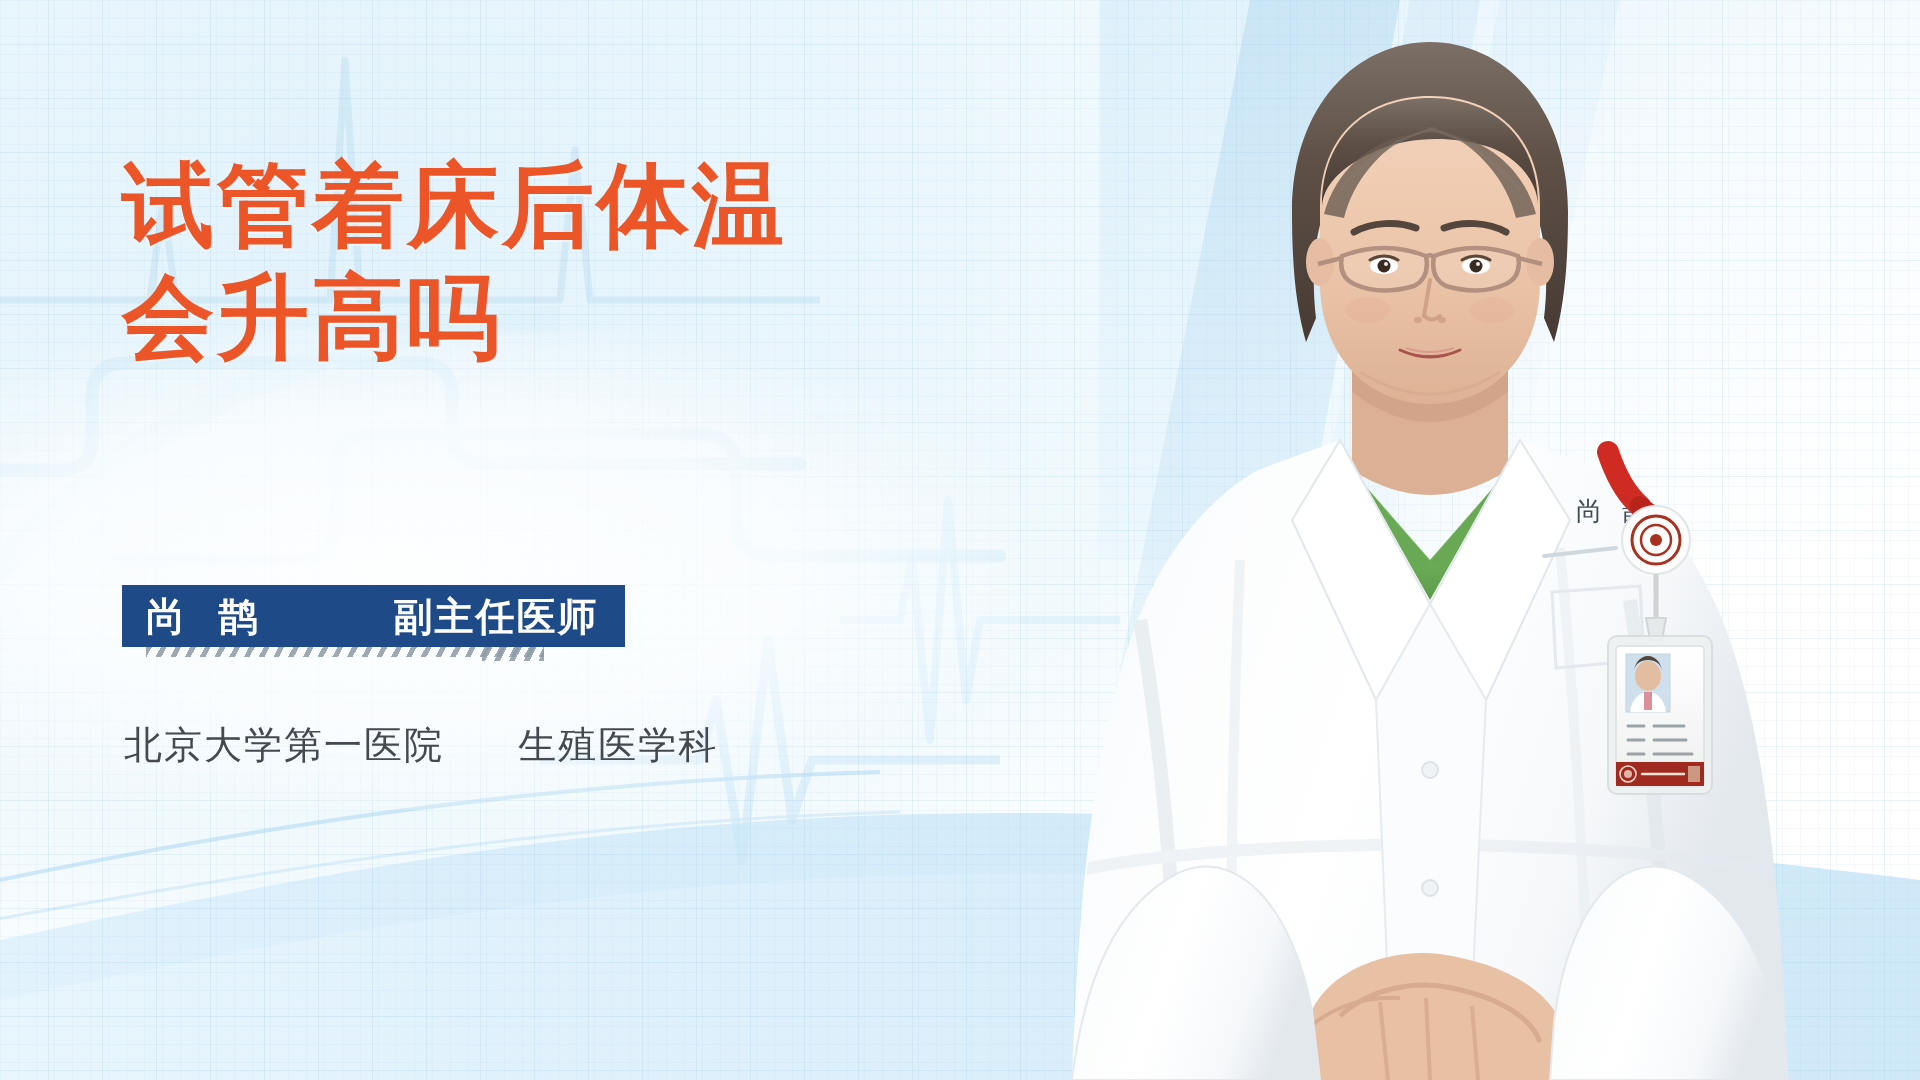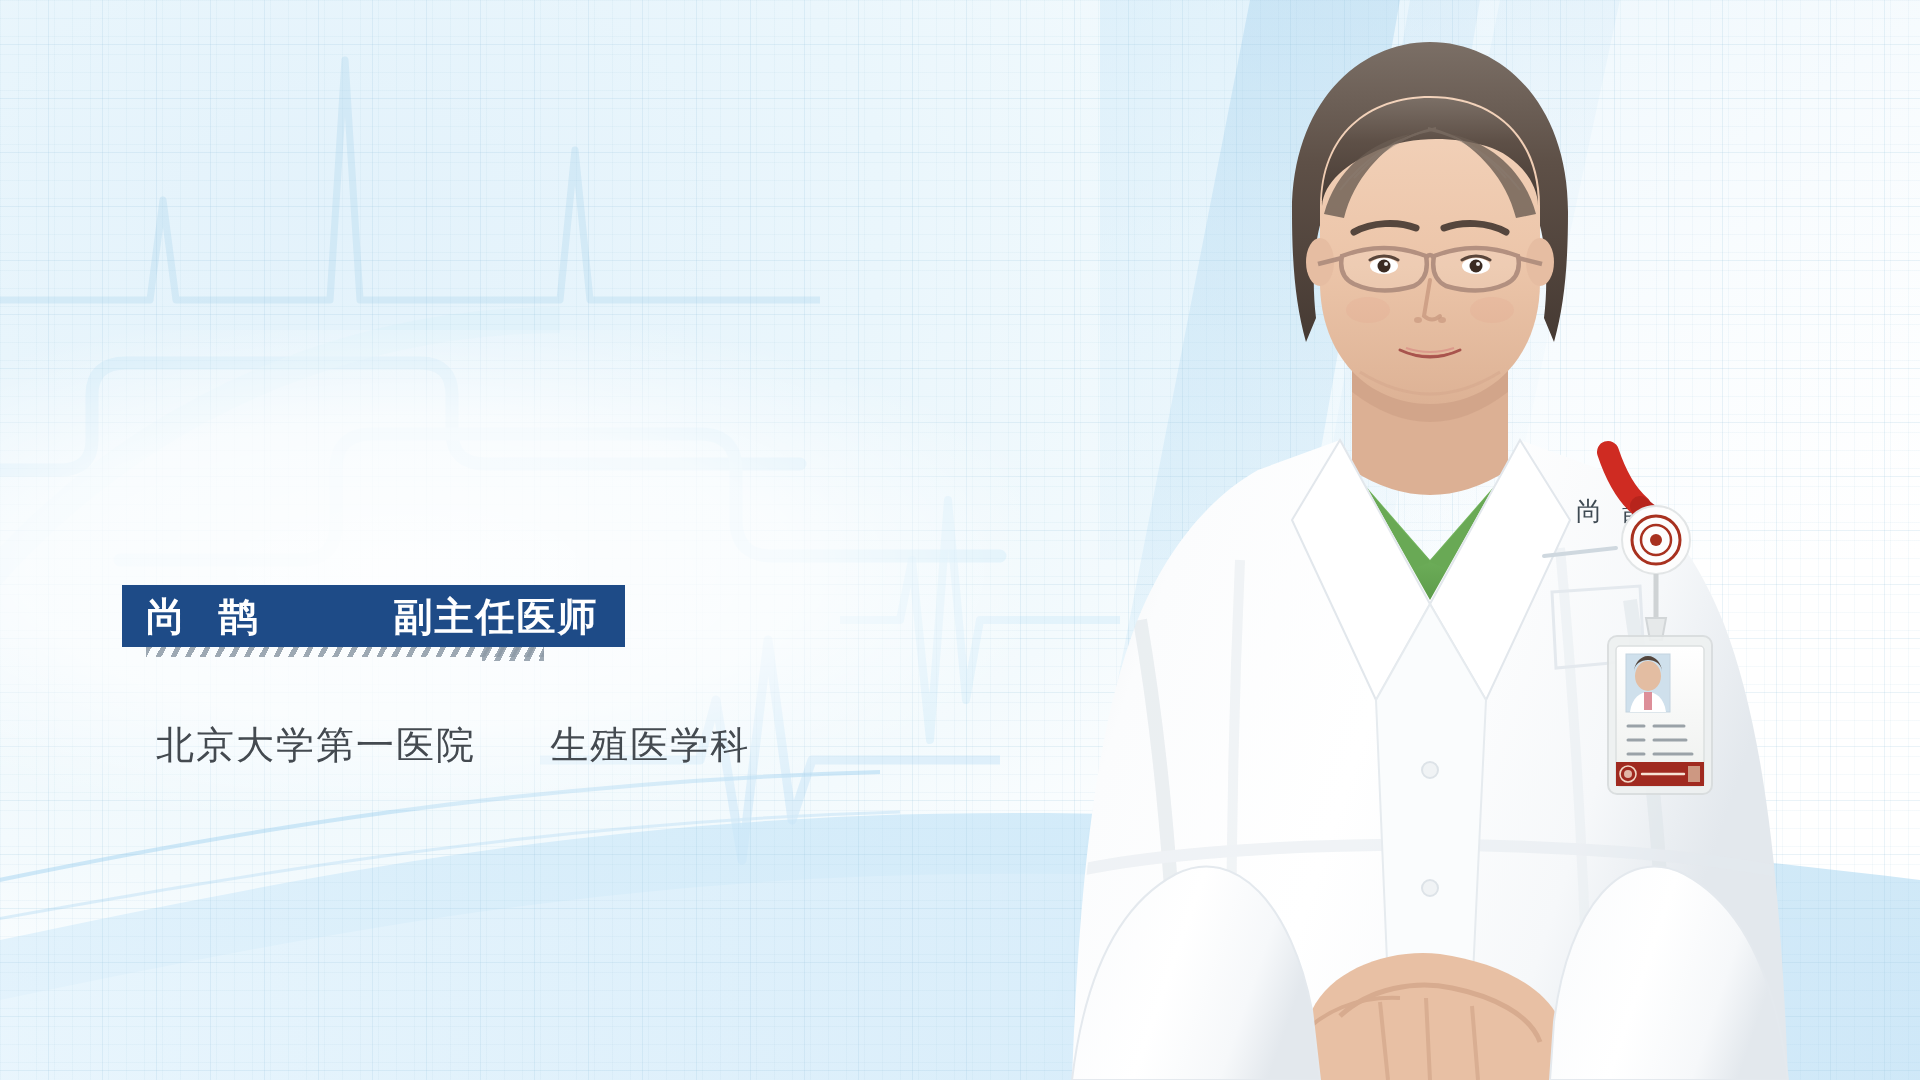--- a/index.html
+++ b/index.html
@@ -146,21 +146,20 @@
   
   .hospital-line {
     position: absolute;
     left: 124px;
     top: 720px;
     font-size: 38px;
     font-weight: 400;
     color: #444a50;
     letter-spacing: 2px;
     white-space: nowrap;
-    margin-left: 32px;
   }
   .hospital-line .gap { display: inline-block; width: 46px; }
 
   
   .doctor {
     position: absolute;
     right: 0;
     bottom: 0;
     width: 980px;
     height: 1080px;
@@ -220,20 +219,24 @@
     <path d="M -20 884 C 230 832 520 782 880 772" fill="none" stroke="#bfe0f4" stroke-width="4" opacity="0.75"></path>
     <path d="M -20 922 C 240 876 540 822 900 812" fill="none" stroke="#d3eaf8" stroke-width="3" opacity="0.8"></path>
 
     <path d="M -200 1080 A 760 760 0 0 1 560 320" fill="none" stroke="#dcf0fa" stroke-width="26" opacity="0.55"></path>
   </svg>
 
   <div class="bg-grid"></div>
   <div class="bg-grid-fine"></div>
   <div class="bg-wash"></div>
 
+  <div class="title-block">
+    <div class="title-line">试管着床后体温</div>
+    <div class="title-line">会升高吗</div>
+  </div>
 
   <div class="hatch hatch-right"></div>
   <div class="hatch hatch-bottom"></div>
 
   <div class="name-banner-wrap">
     <div class="name-banner">
       <span class="nm">尚 鹊</span>
       <span class="spacer"></span>
       <span class="title-role">副主任医师</span>
     </div>

